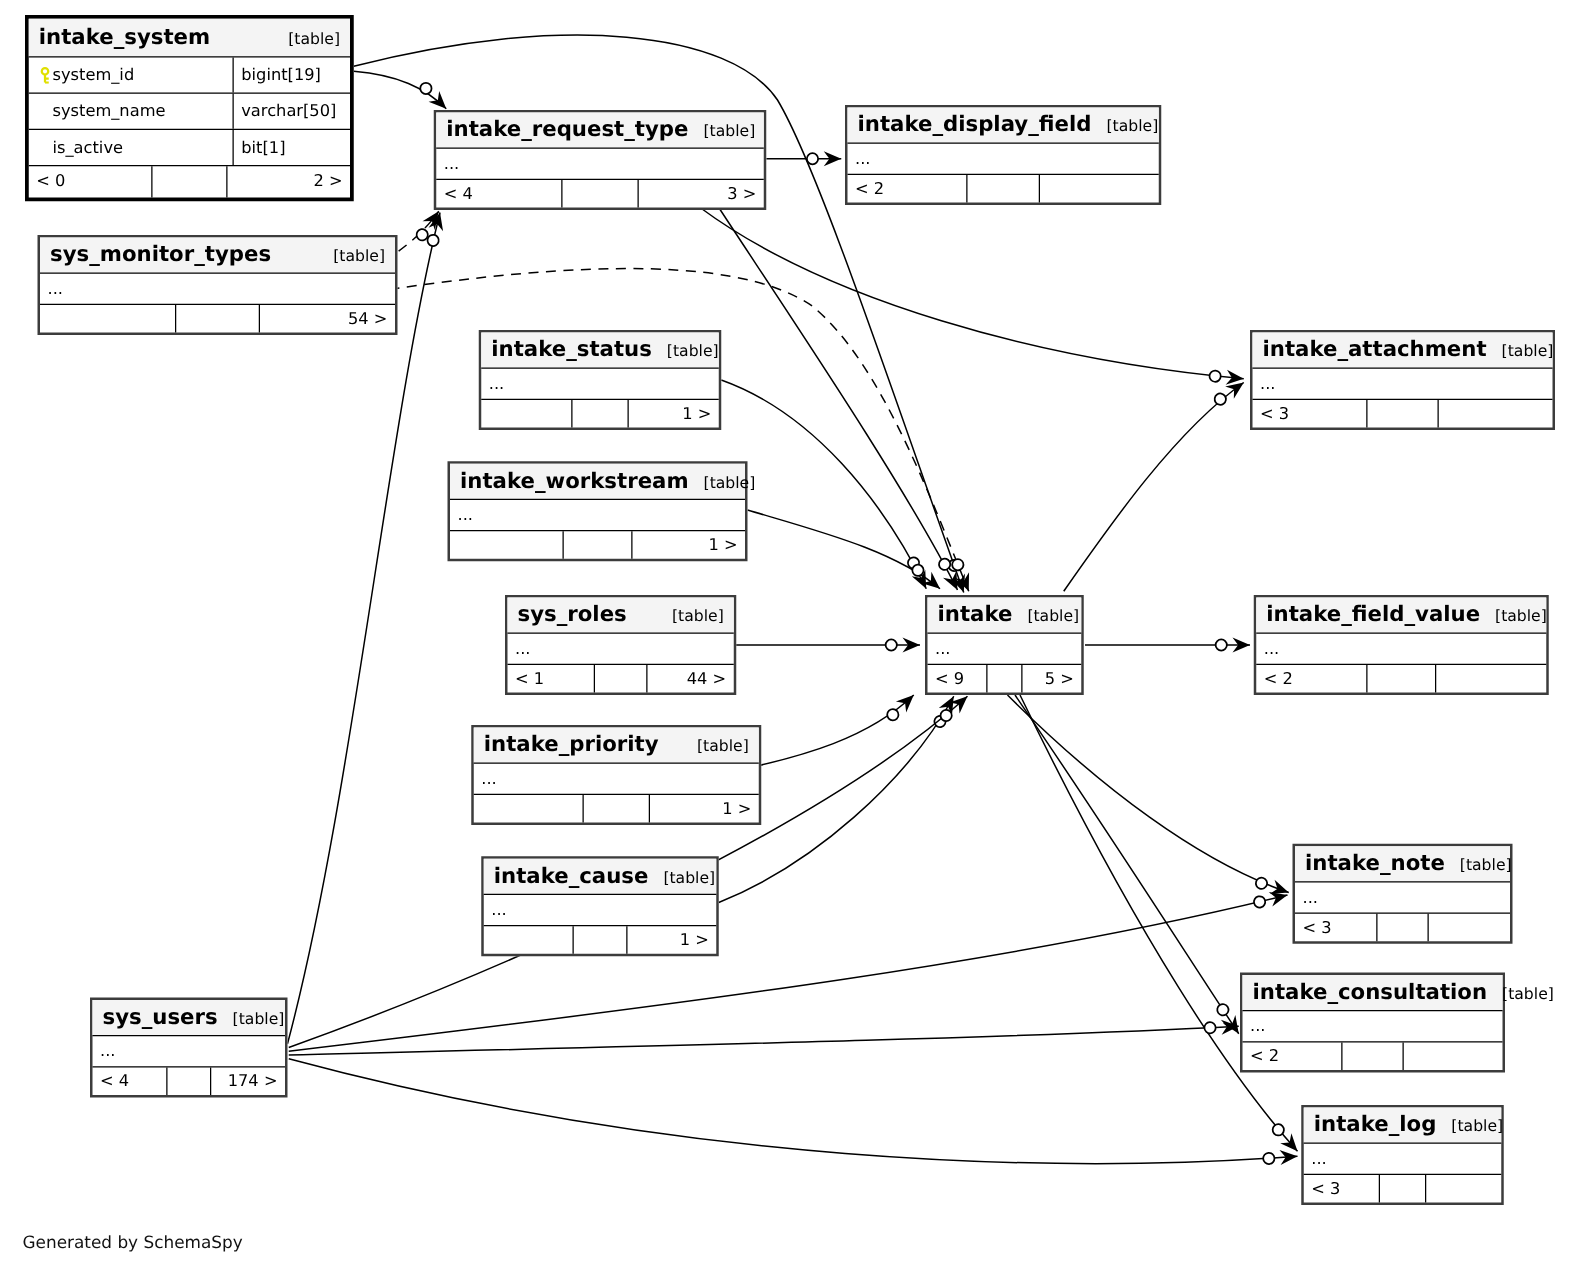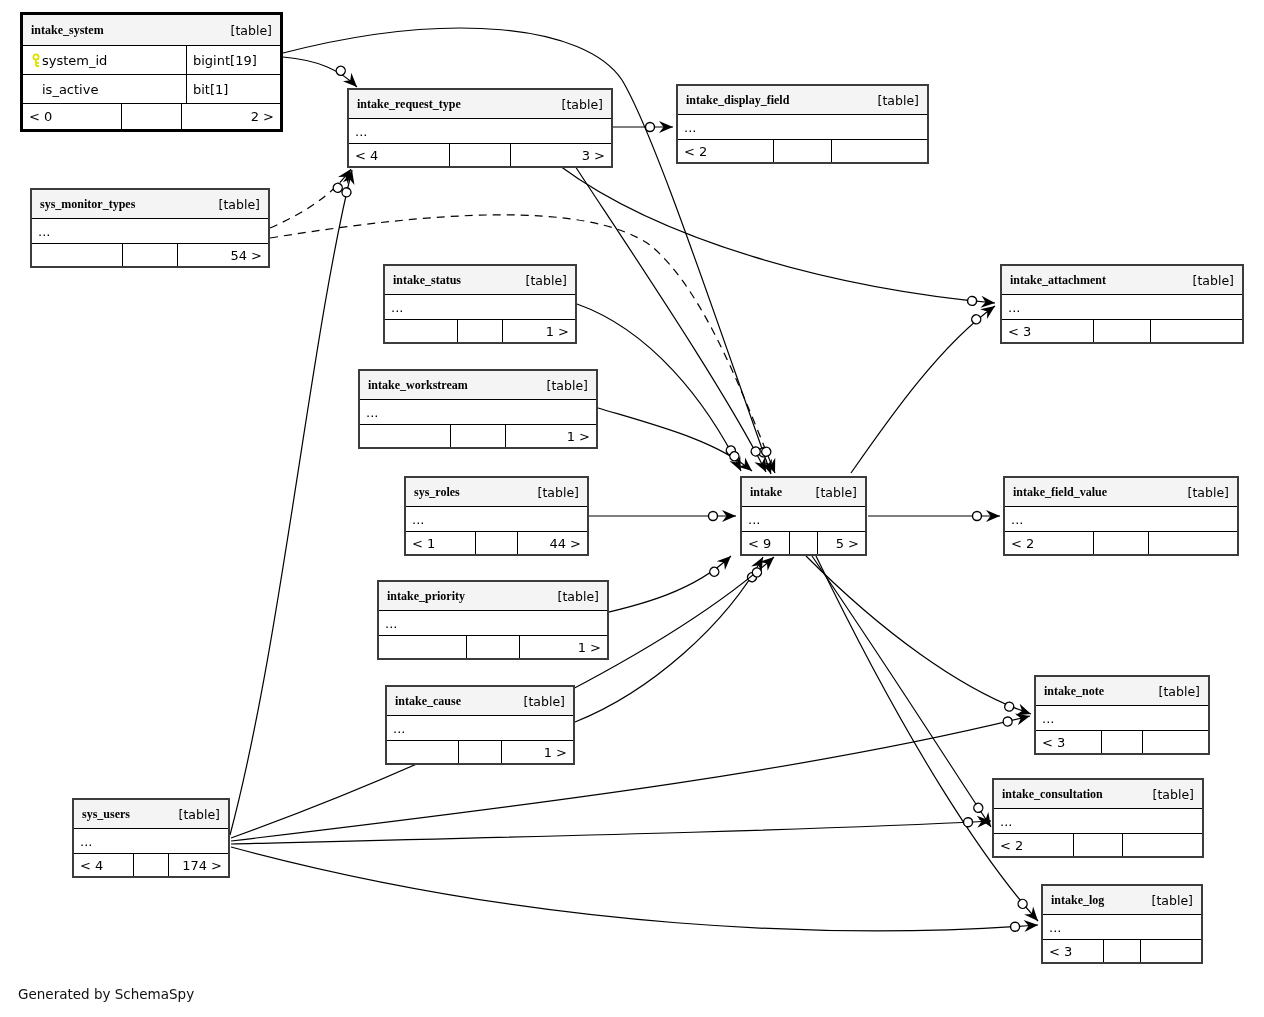--- a/index.html
+++ b/index.html
@@ -4,21 +4,21 @@
 <style>
   html,body{margin:0;padding:0;background:#fff;}
   #canvas{position:relative;width:1264px;height:1017px;background:#ffffff;
           font-family:"DejaVu Sans","Liberation Sans",sans-serif;color:#000;overflow:hidden;}
   svg.rels{position:absolute;left:0;top:0;pointer-events:none;}
   .tbl{position:absolute;background:#fff;border:2px solid #3c3c3c;box-sizing:border-box;font-size:13px;}
   .tbl.focus{border:3px solid #000;}
   .th{height:28px;display:flex;justify-content:space-between;align-items:center;
       padding:0 8px;background:#f4f4f4;box-sizing:border-box;}
   .tbl.focus .th{height:30px;}
-  .tn{font-weight:bold;font-size:12px;white-space:nowrap;font-family:Liberation Serif, serif;}
+  .tn{font-weight:bold;font-size:17px;white-space:nowrap;}
   .tt{font-size:12.5px;white-space:nowrap;margin-left:12px;}
   .tb{border-top:1px solid #000;border-bottom:1px solid #000;height:26px;
       padding:1px 6px;box-sizing:border-box;display:flex;align-items:center;}
   .tf{display:flex;align-items:center;height:22px;font-size:13px;}
   .fl{flex:0 0 38%;padding-left:6px;box-sizing:border-box;height:100%;display:flex;align-items:center;}
   .fm{flex:0 0 24%;border-left:1px solid #000;border-right:1px solid #000;height:100%;box-sizing:border-box;}
   .fr{flex:1;height:100%;display:flex;align-items:center;justify-content:flex-end;padding-right:6px;box-sizing:border-box;}
   .crow{display:flex;height:29px;border-top:1px solid #000;box-sizing:border-box;}
   .cname{width:163px;display:flex;align-items:center;gap:0;padding-left:7px;box-sizing:border-box;}
   .ctype{flex:1;border-left:1px solid #000;display:flex;align-items:center;padding-left:6px;box-sizing:border-box;}
@@ -77,20 +77,27 @@
             <path d="M6 6.6 L6 13 M6 9.8 L9 9.8 M6 13 L9 13" stroke="#e0e000" stroke-width="1.8" fill="none"></path>
           </svg>
         </span>
         <span>system_id</span>
       </span>
       <span class="ctype">bigint[19]</span>
     </div>
     <div class="crow">
       <span class="cname">
         <span class="kslot"></span>
+        <span>system_name</span>
+      </span>
+      <span class="ctype">varchar[50]</span>
+    </div>
+    <div class="crow">
+      <span class="cname">
+        <span class="kslot"></span>
         <span>is_active</span>
       </span>
       <span class="ctype">bit[1]</span>
     </div>
     <div class="tf sysfoot">
       <span class="fl">&lt; 0</span>
       <span class="fm"></span>
       <span class="fr">2 &gt;</span>
     </div>
   </div>
@@ -114,21 +121,21 @@
       <span class="tt">[table]</span>
     </div>
     <div class="tb">...</div>
     <div class="tf">
       <span class="fl">&lt; 2</span>
       <span class="fm"></span>
       <span class="fr"></span>
     </div>
   </div>
 
-  <div class="tbl" style="left:30px;top:188px;width:240px">
+  <div class="tbl" style="left:30px;top:188px;width:288px">
     <div class="th">
       <span class="tn">sys_monitor_types</span>
       <span class="tt">[table]</span>
     </div>
     <div class="tb">...</div>
     <div class="tf">
       <span class="fl"></span>
       <span class="fm"></span>
       <span class="fr">54 &gt;</span>
     </div>

